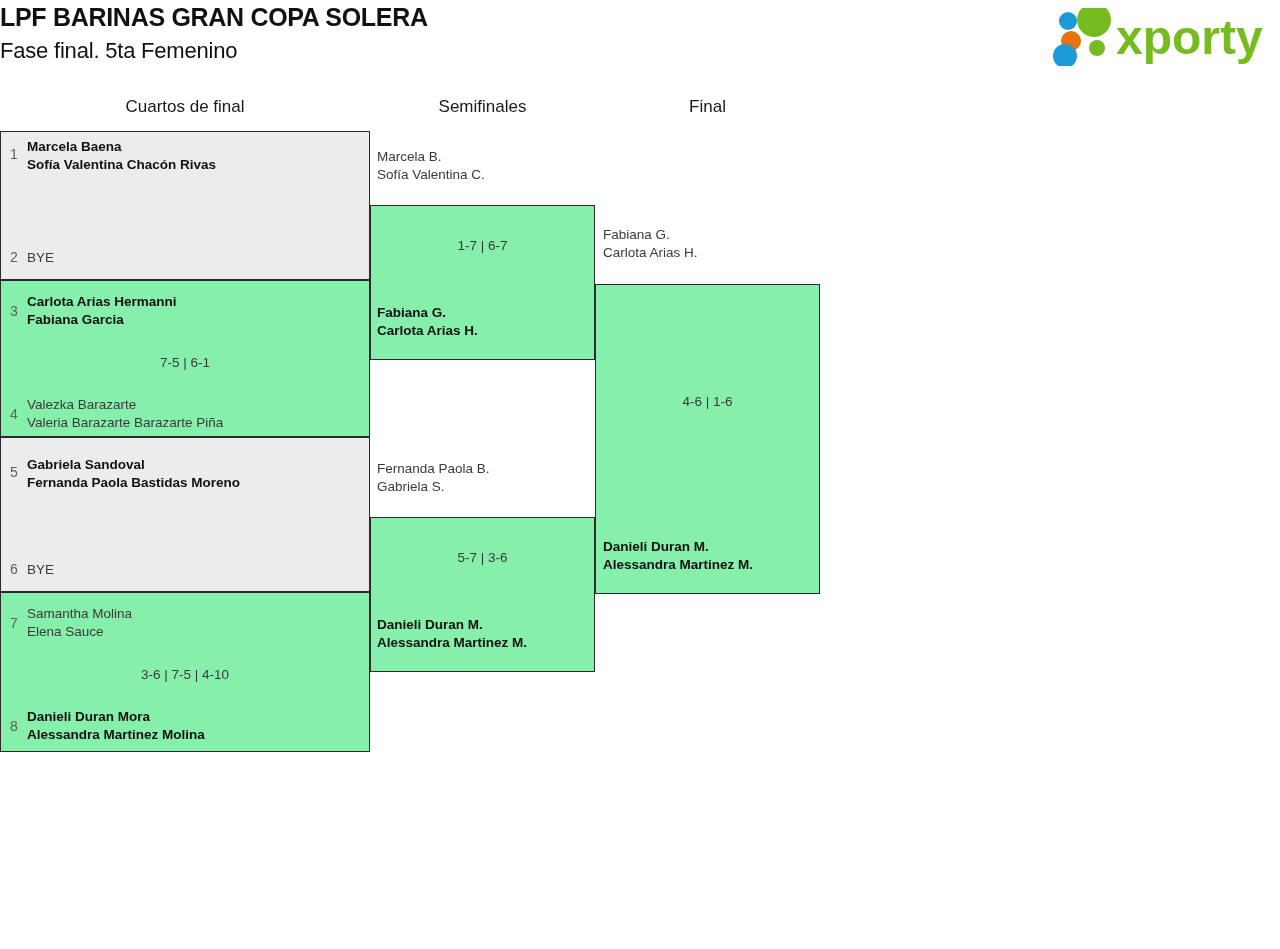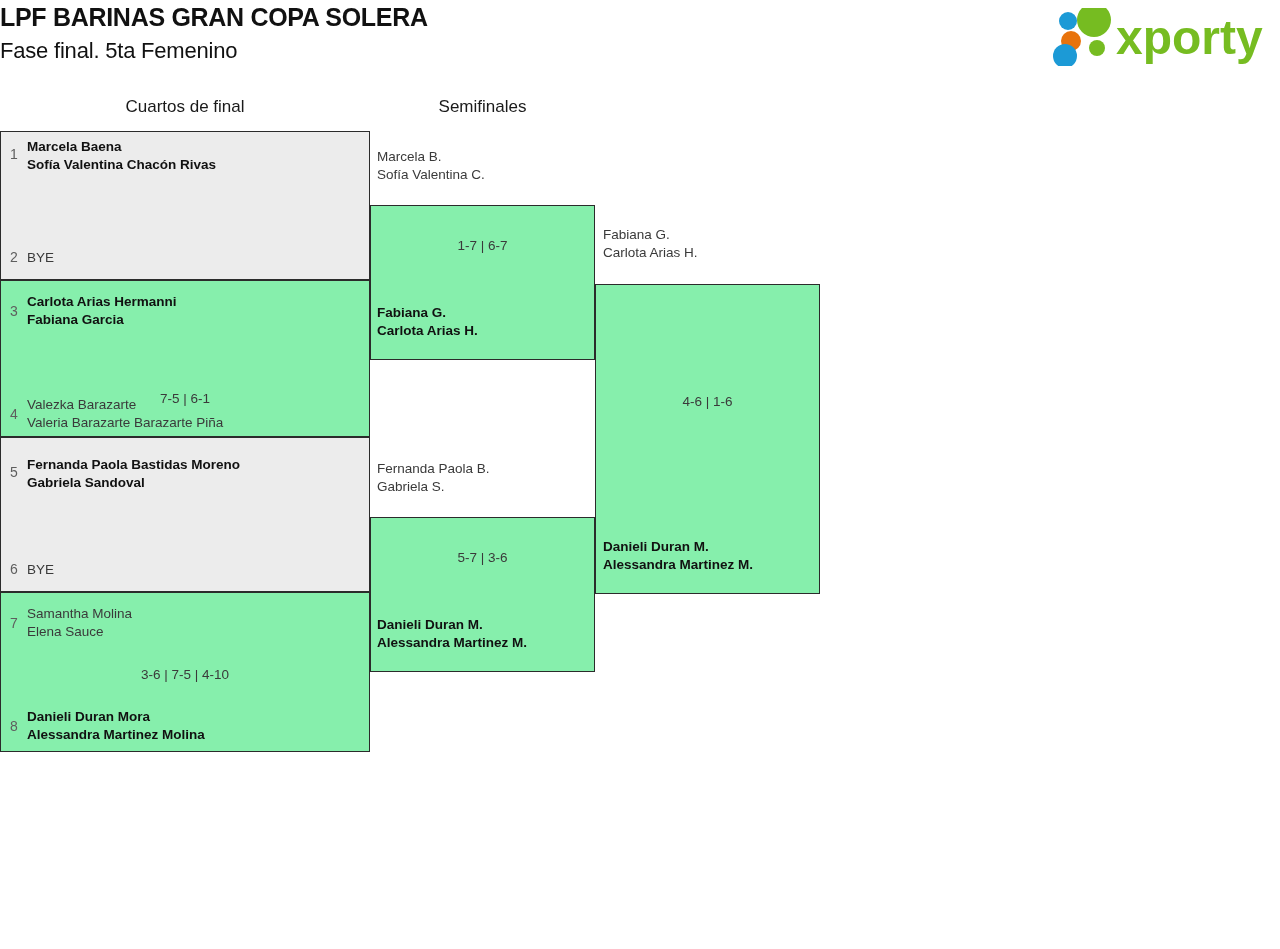--- a/index.html
+++ b/index.html
@@ -89,20 +89,21 @@
       <circle cx="44" cy="12" r="17" fill="#76bc21"></circle>
       <circle cx="21" cy="33" r="10" fill="#e8730c"></circle>
       <circle cx="47" cy="40" r="8" fill="#76bc21"></circle>
       <circle cx="15" cy="48" r="12" fill="#1c9ad6"></circle>
       <text x="66" y="46" font-family="Liberation Sans, sans-serif" font-size="48" font-weight="700" fill="#76bc21">xporty</text>
     </svg>
   </div>
 
   <div id="rh-qf" class="round-head">Cuartos de final</div>
   <div id="rh-sf" class="round-head">Semifinales</div>
+  <div id="rh-f" class="round-head">Final</div>
 
   <div class="match bye" style="left:0px; top:131px; width:370px; height:149px;">
     <div class="seed" style="top:14px;">1</div>
     <div class="team win" style="top:6px;">
       <span class="ln">Marcela Baena</span>
       <span class="ln">Sofía Valentina Chacón Rivas</span>
     </div>
     <div class="score" style="top:64px;"></div>
     <div class="seed" style="top:117px;">2</div>
     <div class="team" style="top:117px;">
@@ -110,33 +111,33 @@
       <span class="ln"></span>
     </div>
   </div>
 
   <div class="match" style="left:0px; top:280px; width:370px; height:157px;">
     <div class="seed" style="top:22px;">3</div>
     <div class="team win" style="top:12px;">
       <span class="ln">Carlota Arias Hermanni</span>
       <span class="ln">Fabiana Garcia</span>
     </div>
-    <div class="score" style="top:73px;margin-top:36px;">7-5 | 6-1</div>
+    <div class="score" style="top:73px;">7-5 | 6-1</div>
     <div class="seed" style="top:125px;">4</div>
     <div class="team" style="top:115px;">
       <span class="ln">Valezka Barazarte</span>
       <span class="ln">Valeria Barazarte Barazarte Piña</span>
     </div>
   </div>
 
   <div class="match bye" style="left:0px; top:437px; width:370px; height:155px;">
     <div class="seed" style="top:26px;">5</div>
     <div class="team win" style="top:18px;">
+      <span class="ln">Gabriela Sandoval</span>
       <span class="ln">Fernanda Paola Bastidas Moreno</span>
-      <span class="ln">Gabriela Sandoval</span>
     </div>
     <div class="score" style="top:76px;"></div>
     <div class="seed" style="top:123px;">6</div>
     <div class="team" style="top:123px;">
       <span class="ln">BYE</span>
       <span class="ln"></span>
     </div>
   </div>
 
   <div class="match" style="left:0px; top:592px; width:370px; height:160px;">

